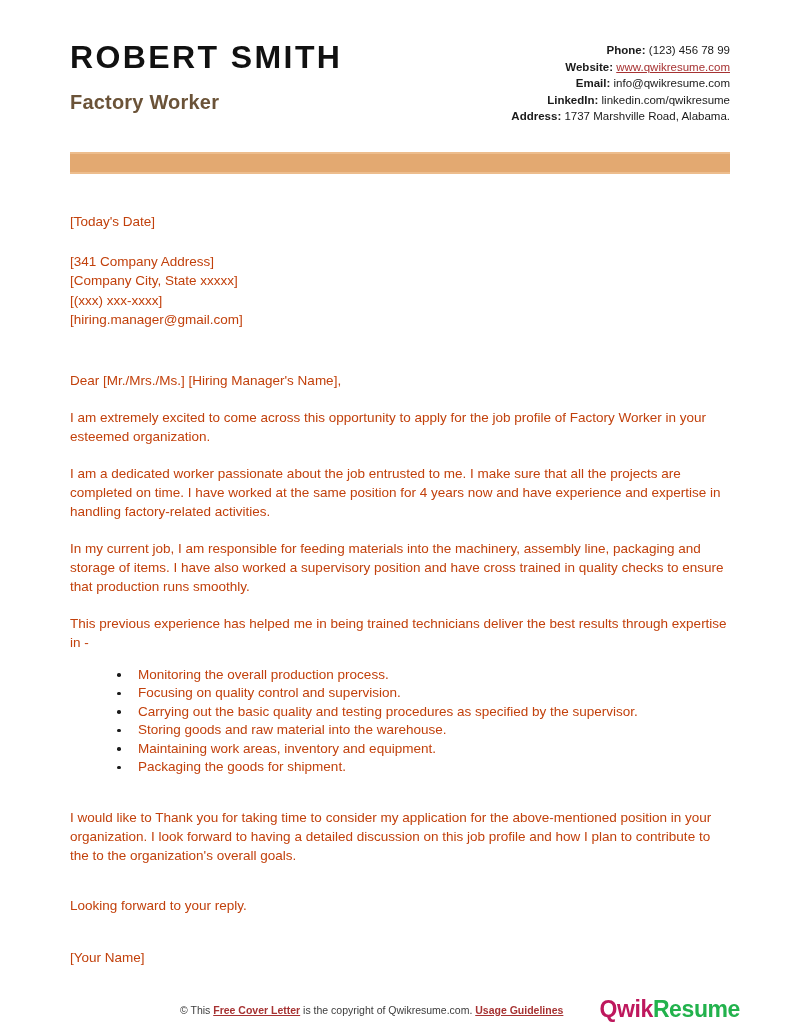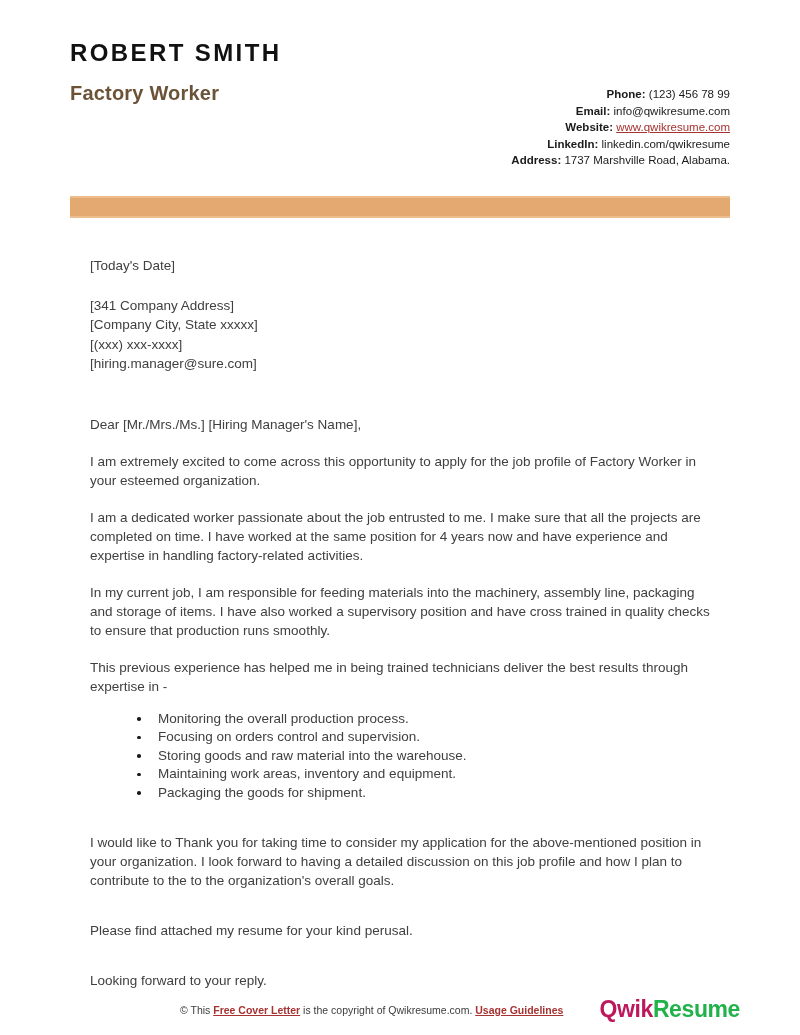--- a/index.html
+++ b/index.html
@@ -29,21 +29,21 @@
     display: flex;
     justify-content: space-between;
     align-items: flex-start;
     padding: 36px 70px 0 70px;
     box-sizing: border-box;
   }
   .identity {
     padding-top: 4px;
   }
   .name {
-    font-size: 24px;
+    font-size: 32px;
     font-weight: bold;
     letter-spacing: 2.4px;
     color: #111111;
     line-height: 1.1;
     margin: 0;
     white-space: nowrap;
   }
   .job-title {
     font-size: 20px;
     font-weight: bold;
@@ -53,21 +53,20 @@
     line-height: 1.1;
   }
 
   .contact {
     text-align: right;
     font-size: 11.5px;
     line-height: 16.5px;
     color: #1a1a1a;
     padding-top: 6px;
     white-space: nowrap;
-    margin-top: 44px;
   }
   .contact-row {
     margin: 0;
   }
   .contact-label {
     font-weight: bold;
   }
   .contact-value { }
   .contact-value.link {
     color: #a63232;
@@ -83,25 +82,25 @@
     height: 22px;
     width: 100%;
     background: #e3a971;
     border-top: 2px solid #edbd8d;
     border-bottom: 2px solid #edbd8d;
     box-sizing: border-box;
   }
 
   
   .content {
-    padding: 0 90px;
+    padding: 0 70px;
     box-sizing: border-box;
     font-size: 13.5px;
     line-height: 19px;
-    color: #404040;
+    color: #c2410c;
   }
 
   .date-line {
     margin-top: 38px;
   }
   .recipient {
     margin-top: 21px;
   }
   .recipient div { line-height: 19.5px; }
 
@@ -182,26 +181,26 @@
       <div class="name">ROBERT SMITH</div>
       <div class="job-title">Factory Worker</div>
     </div>
 
     <div class="contact">
       <div class="contact-row">
         <span class="contact-label">Phone:</span>
         <span class="contact-value">(123) 456 78 99</span>
       </div>
       <div class="contact-row">
+        <span class="contact-label">Website:</span>
+        <span class="contact-value link">www.qwikresume.com</span>
+      </div>
+      <div class="contact-row">
         <span class="contact-label">Email:</span>
         <span class="contact-value">info@qwikresume.com</span>
-      </div>
-      <div class="contact-row">
-        <span class="contact-label">Website:</span>
-        <span class="contact-value link">www.qwikresume.com</span>
       </div>
       <div class="contact-row">
         <span class="contact-label">LinkedIn:</span>
         <span class="contact-value">linkedin.com/qwikresume</span>
       </div>
       <div class="contact-row">
         <span class="contact-label">Address:</span>
         <span class="contact-value">1737 Marshville Road, Alabama.</span>
       </div>
     </div>
@@ -212,43 +211,44 @@
   </div>
 
   <div class="content">
 
     <div class="date-line">[Today's Date]</div>
 
     <div class="recipient">
       <div>[341 Company Address]</div>
       <div>[Company City, State xxxxx]</div>
       <div>[(xxx) xxx-xxxx]</div>
-      <div>[hiring.manager@sure.com]</div>
+      <div>[hiring.manager@gmail.com]</div>
     </div>
 
     <div class="salutation">Dear [Mr./Mrs./Ms.] [Hiring Manager's Name],</div>
 
     <div class="para">I am extremely excited to come across this opportunity to apply for the job profile of Factory Worker in your esteemed organization.</div>
     <div class="para">I am a dedicated worker passionate about the job entrusted to me. I make sure that all the projects are completed on time. I have worked at the same position for 4 years now and have experience and expertise in handling factory-related activities.</div>
     <div class="para">In my current job, I am responsible for feeding materials into the machinery, assembly line, packaging and storage of items. I have also worked a supervisory position and have cross trained in quality checks to ensure that production runs smoothly.</div>
     <div class="para">This previous experience has helped me in being trained technicians deliver the best results through expertise in -</div>
 
     <ul class="bullets">
       <li>Monitoring the overall production process.</li>
-      <li>Focusing on orders control and supervision.</li>
+      <li>Focusing on quality control and supervision.</li>
+      <li>Carrying out the basic quality and testing procedures as specified by the supervisor.</li>
       <li>Storing goods and raw material into the warehouse.</li>
       <li>Maintaining work areas, inventory and equipment.</li>
       <li>Packaging the goods for shipment.</li>
     </ul>
 
     <div class="closing-para">I would like to Thank you for taking time to consider my application for the above-mentioned position in your organization. I look forward to having a detailed discussion on this job profile and how I plan to contribute to the to the organization's overall goals.</div>
-    <div class="closing-para">Please find attached my resume for your kind perusal.</div>
     <div class="closing-para">Looking forward to your reply.</div>
 
     <div class="signoff">
+      <div>[Your Name]</div>
     </div>
   </div>
 
   <div class="footer">
     <div class="copyright"><span>© This </span><span class="clink">Free Cover Letter</span><span> is the copyright of Qwikresume.com. </span><span class="clink">Usage Guidelines</span></div>
 
     <div class="logo"><span class="qwik">Qwik</span><span class="resume">Resume</span></div>
   </div>
 
 </div>

